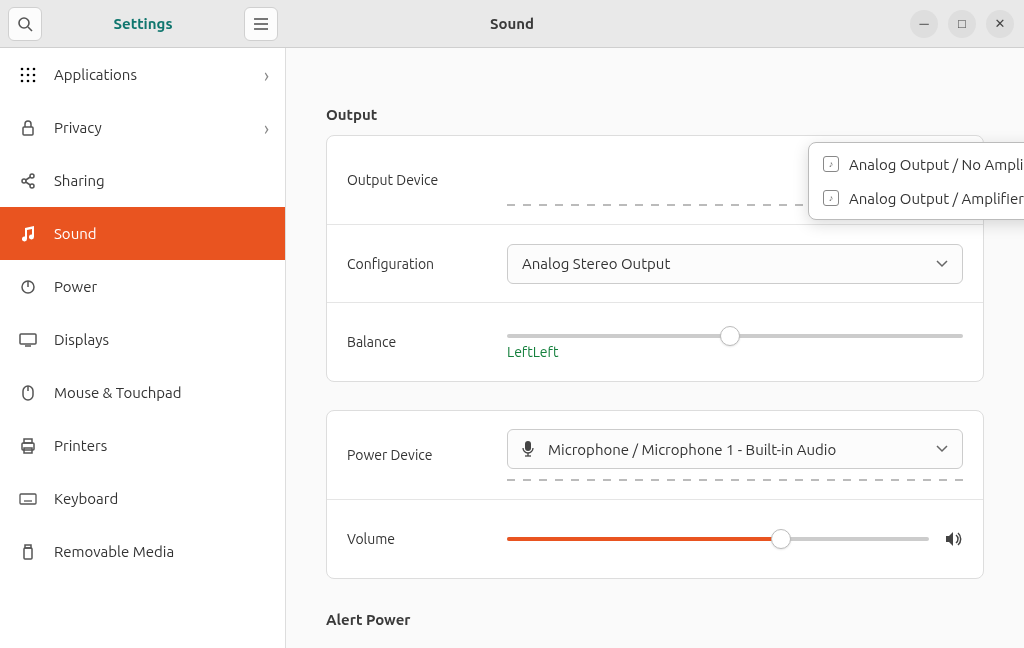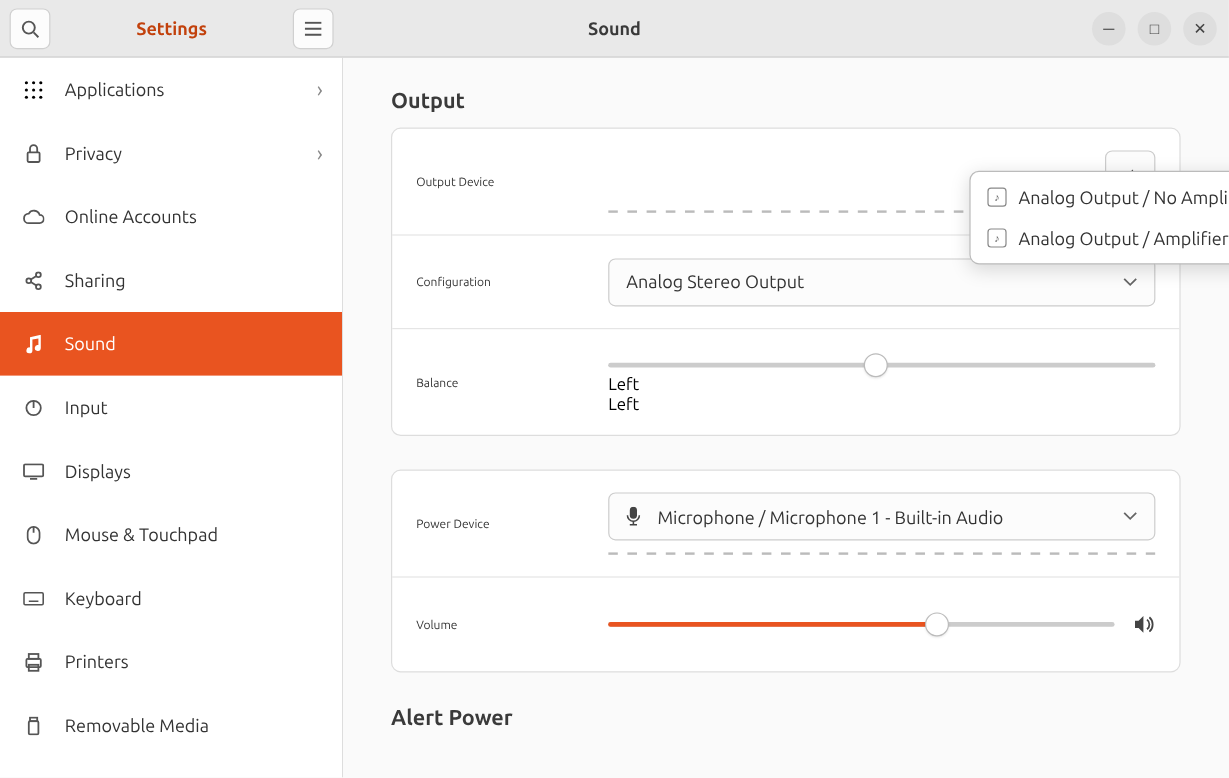--- a/index.html
+++ b/index.html
@@ -1,48 +1,48 @@
 <!DOCTYPE html>
 <html><head>
 <meta charset="utf-8">
 <style>
 * { box-sizing: border-box; margin: 0; padding: 0; font-family: Ubuntu, "Segoe UI", sans-serif; }
 body { width: 1024px; height: 648px; overflow: hidden; background: #fafafa; color: #333; }
 .window { display: flex; flex-direction: column; height: 100%; }
 .titlebar { height: 48px; background: #e9e9e9; border-bottom: 1px solid #cfcfcf; display: flex; align-items: center; position: relative; }
 .tb-left { display: flex; align-items: center; width: 286px; padding: 0 8px; gap: 6px; }
 .icon-btn { width: 34px; height: 34px; border: 1px solid #d0d0d0; border-radius: 6px; background: #fcfcfc; display: flex; align-items: center; justify-content: center; cursor: pointer; }
-.tb-title-sidebar { flex: 1; text-align: center; font-weight: 700; font-size: 15px; color: #c2410c; }
+.tb-title-sidebar { flex: 1; text-align: center; font-weight: 700; font-size: 15px; color: #0f766e; }
 .tb-title-main { position: absolute; left: 50%; transform: translateX(-50%); font-weight: 700; font-size: 15px; color: #3a3a3a; }
 .win-controls { position: absolute; right: 10px; display: flex; gap: 10px; }
 .win-btn { width: 28px; height: 28px; border-radius: 50%; background: #dedede; display: flex; align-items: center; justify-content: center; cursor: pointer; font-size: 13px; color: #444; }
 .body { flex: 1; display: flex; overflow: hidden; }
 .sidebar { width: 286px; background: #fff; border-right: 1px solid #ddd; overflow-y: auto; }
 .side-item { height: 53px; display: flex; align-items: center; padding: 0 18px; gap: 16px; font-size: 15px; color: #333; cursor: pointer; position: relative; }
 .side-item.active { background: #e95420; color: #fff; }
 .side-icon { width: 20px; display: flex; align-items: center; justify-content: center; }
 .side-item .chev { position: absolute; right: 16px; color: #888; font-size: 18px; }
 .content { flex: 1; overflow-y: auto; padding: 26px 40px 0 40px; position: relative; background: #fafafa; }
-.section-title { font-weight: 700; font-size: 18px; color: #3a3a3a; margin-bottom: 12px; }
+.section-title { font-weight: 700; font-size: 15px; color: #3a3a3a; margin-bottom: 12px; margin-top: 32px; }
 .card { background: #fff; border: 1px solid #ddd; border-radius: 8px; margin-bottom: 28px; }
 .row { display: flex; align-items: center; padding: 18px 20px; border-bottom: 1px solid #e5e5e5; min-height: 78px; }
 .row:last-child { border-bottom: none; }
-.row-label { width: 160px; font-size: 10px; color: #333; }
+.row-label { width: 160px; font-size: 14px; color: #333; }
 .row-ctrl { flex: 1; position: relative; }
 .select-box { height: 40px; border: 1px solid #ccc; border-radius: 6px; background: #fcfcfc; display: flex; align-items: center; padding: 0 14px; font-size: 15px; cursor: pointer; position: relative; }
 .select-box .chev-d { position: absolute; right: 14px; color: #666; }
 .select-box .mic { margin-right: 14px; }
 .test-btn { height: 40px; padding: 0 14px; border: 1px solid #ccc; border-radius: 6px; background: #fcfcfc; font-size: 15px; cursor: pointer; margin-left: 10px; display: flex; align-items: center; }
 .device-row { display: flex; align-items: center; }
 .device-row .select-box { flex: 1; }
 .dashes { height: 2px; margin-top: 10px; background-image: linear-gradient(to right, #bbb 50%, transparent 50%); background-size: 16px 2px; }
 .slider-track { height: 4px; background: #ccc; border-radius: 2px; position: relative; margin: 10px 0 6px 0; }
 .slider-fill { position: absolute; left: 0; top: 0; height: 100%; background: #e95420; border-radius: 2px; }
 .slider-thumb { position: absolute; top: 50%; width: 20px; height: 20px; border-radius: 50%; background: #fff; border: 1px solid #bbb; transform: translate(-50%, -50%); box-shadow: 0 1px 2px rgba(0,0,0,.1); }
-.slider-labels { display: flex; justify-content: flex-start; font-size: 14px; color: #000000; margin-top: 2px; flex-direction: column; }
+.slider-labels { display: flex; justify-content: flex-start; font-size: 14px; color: #15803d; margin-top: 2px; }
 .vol-wrap { display: flex; align-items: center; gap: 16px; }
 .vol-wrap .slider-track { flex: 1; margin: 0; }
 .dropdown-popup { position: absolute; left: 522px; top: 94px; width: 398px; background: #fff; border: 1px solid #bbb; border-radius: 8px; box-shadow: 0 4px 16px rgba(0,0,0,.15); z-index: 50; padding: 4px; }
 .dd-item { height: 34px; display: flex; align-items: center; gap: 10px; padding: 0 10px; border-radius: 4px; font-size: 15px; cursor: pointer; }
 .dd-icon { width: 16px; height: 16px; border: 1px solid #888; border-radius: 3px; display: flex; align-items: center; justify-content: center; font-size: 9px; color: #666; }
 svg { display: block; }
 </style>
 </head>
 <body>
 
@@ -102,28 +102,20 @@
             <svg width="16" height="16" viewBox="0 0 16 16" fill="none" stroke="currentColor" stroke-width="1.5">
               <rect x="3" y="7" width="10" height="8" rx="1"></rect>
               <path d="M5 7 V4 A3 3 0 0 1 11 4 V7"></path>
             </svg>
           </span>
           <span>Privacy</span>
           <span class="chev">›</span>
         </div>
         <div class="side-item">
           <span class="side-icon" style="color:#555">
-            <svg width="18" height="14" viewBox="0 0 18 14" fill="none" stroke="currentColor" stroke-width="1.5">
-              <path d="M5 12 A4 4 0 0 1 5 4 A5 5 0 0 1 14 5 A3.5 3.5 0 0 1 14 12 Z"></path>
-            </svg>
-          </span>
-          <span>Online Accounts</span>
-        </div>
-        <div class="side-item">
-          <span class="side-icon" style="color:#555">
             <svg width="16" height="16" viewBox="0 0 16 16" fill="none" stroke="currentColor" stroke-width="1.5">
               <circle cx="4" cy="8" r="2"></circle>
               <circle cx="12" cy="3" r="2"></circle>
               <circle cx="12" cy="13" r="2"></circle>
               <line x1="5.7" y1="7" x2="10.3" y2="4"></line>
               <line x1="5.7" y1="9" x2="10.3" y2="12"></line>
             </svg>
           </span>
           <span>Sharing</span>
         </div>
@@ -135,62 +127,62 @@
           </span>
           <span>Sound</span>
         </div>
         <div class="side-item">
           <span class="side-icon" style="color:#555">
             <svg width="16" height="16" viewBox="0 0 16 16" fill="none" stroke="currentColor" stroke-width="1.5">
               <circle cx="8" cy="8" r="6"></circle>
               <line x1="8" y1="2" x2="8" y2="8"></line>
             </svg>
           </span>
-          <span>Input</span>
+          <span>Power</span>
         </div>
         <div class="side-item">
           <span class="side-icon" style="color:#555">
             <svg width="18" height="14" viewBox="0 0 18 14" fill="none" stroke="currentColor" stroke-width="1.5">
               <rect x="1" y="1" width="16" height="10" rx="1"></rect>
               <line x1="6" y1="13" x2="12" y2="13"></line>
             </svg>
           </span>
           <span>Displays</span>
         </div>
         <div class="side-item">
           <span class="side-icon" style="color:#555">
             <svg width="12" height="16" viewBox="0 0 12 16" fill="none" stroke="currentColor" stroke-width="1.5">
               <rect x="1" y="1" width="10" height="14" rx="5"></rect>
               <line x1="6" y1="1" x2="6" y2="6"></line>
             </svg>
           </span>
           <span>Mouse &amp; Touchpad</span>
+        </div>
+        <div class="side-item">
+          <span class="side-icon" style="color:#555">
+            <svg width="16" height="16" viewBox="0 0 16 16" fill="none" stroke="currentColor" stroke-width="1.5">
+              <rect x="2" y="5" width="12" height="7" rx="1"></rect>
+              <rect x="4" y="1" width="8" height="4"></rect>
+              <rect x="4" y="10" width="8" height="5"></rect>
+            </svg>
+          </span>
+          <span>Printers</span>
         </div>
         <div class="side-item">
           <span class="side-icon" style="color:#555">
             <svg width="18" height="12" viewBox="0 0 18 12" fill="none" stroke="currentColor" stroke-width="1.3">
               <rect x="1" y="1" width="16" height="10" rx="1"></rect>
               <line x1="4" y1="4" x2="4" y2="4"></line>
               <line x1="7" y1="4" x2="7" y2="4"></line>
               <line x1="10" y1="4" x2="10" y2="4"></line>
               <line x1="13" y1="4" x2="13" y2="4"></line>
               <line x1="5" y1="8" x2="13" y2="8"></line>
             </svg>
           </span>
           <span>Keyboard</span>
-        </div>
-        <div class="side-item">
-          <span class="side-icon" style="color:#555">
-            <svg width="16" height="16" viewBox="0 0 16 16" fill="none" stroke="currentColor" stroke-width="1.5">
-              <rect x="2" y="5" width="12" height="7" rx="1"></rect>
-              <rect x="4" y="1" width="8" height="4"></rect>
-              <rect x="4" y="10" width="8" height="5"></rect>
-            </svg>
-          </span>
-          <span>Printers</span>
         </div>
         <div class="side-item">
           <span class="side-icon" style="color:#555">
             <svg width="12" height="16" viewBox="0 0 12 16" fill="none" stroke="currentColor" stroke-width="1.5">
               <rect x="2" y="4" width="8" height="11" rx="1"></rect>
               <rect x="3" y="1" width="6" height="3"></rect>
             </svg>
           </span>
           <span>Removable Media</span>
         </div>

